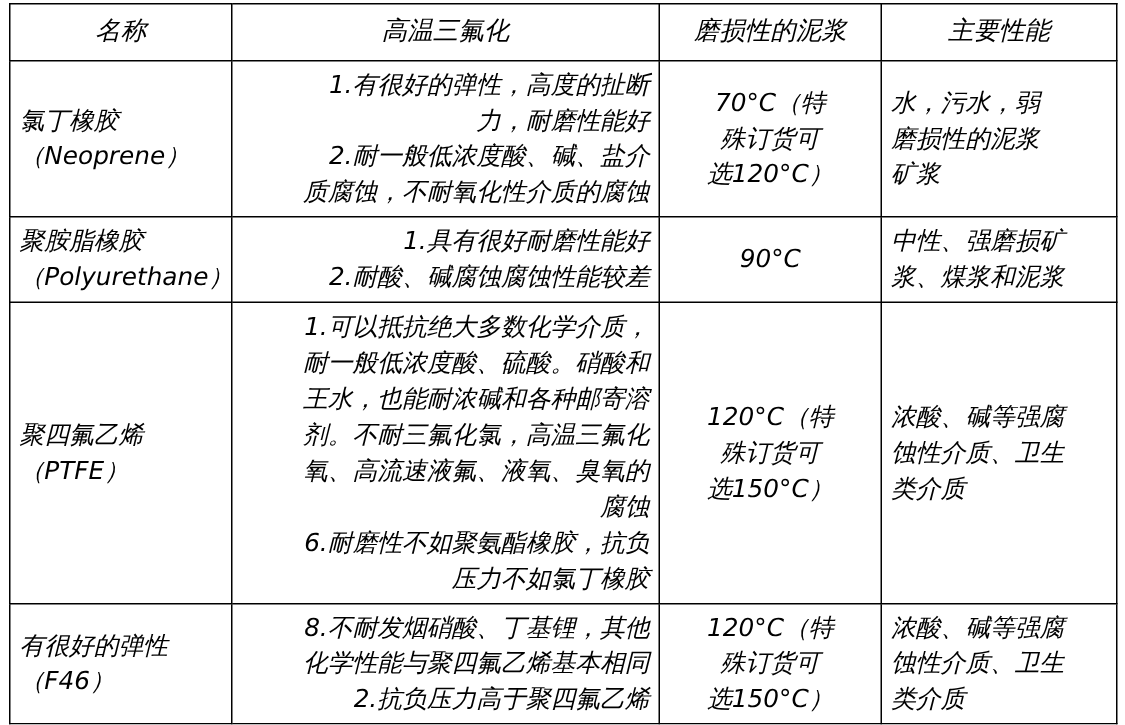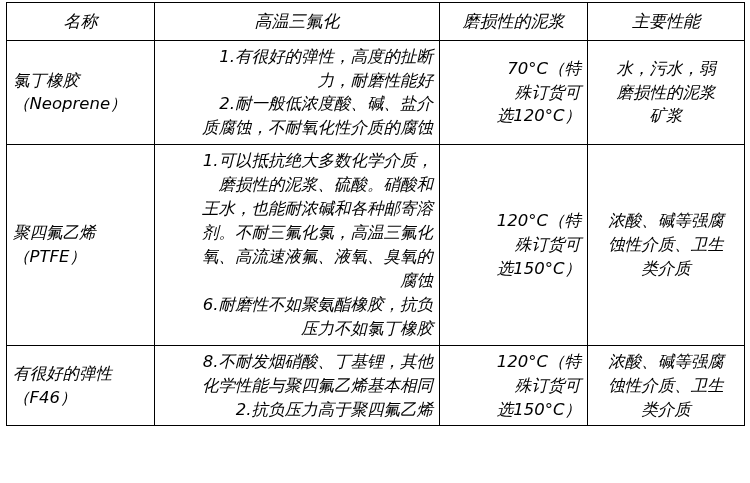--- a/index.html
+++ b/index.html
@@ -47,26 +47,26 @@
   td.name {
     text-align: left;
   }
   td.perf {
     text-align: right;
   }
   td.temp {
     text-align: center;
   }
   td.scope {
-    text-align: center;
+    text-align: left;
   }
   .nm-line { display: block; }
   .nm-en { display: block; }
   .pline { display: block; }
-  .tline { display: block; text-align: right; }
+  .tline { display: block; }
   .sline { display: block; }
 </style>
 </head>
 <body>
 
 <div class="sheet">
   <table class="spec">
     <colgroup>
       <col class="c0">
         <col class="c1">
@@ -99,29 +99,46 @@
           <span class="tline">殊订货可</span>
           <span class="tline">选120°C）</span>
         </td>
         <td class="scope">
           <span class="sline">水，污水，弱</span>
           <span class="sline">磨损性的泥浆</span>
           <span class="sline">矿浆</span>
         </td>
       </tr>
 
+      <tr>
+        <td class="name">
+          <span class="nm-line">聚胺脂橡胶</span>
+          <span class="nm-en">（Polyurethane）</span>
+        </td>
+        <td class="perf">
+          <span class="pline">1.具有很好耐磨性能好</span>
+          <span class="pline">2.耐酸、碱腐蚀腐蚀性能较差</span>
+        </td>
+        <td class="temp">
+          <span class="tline">90°C</span>
+        </td>
+        <td class="scope">
+          <span class="sline">中性、强磨损矿</span>
+          <span class="sline">浆、煤浆和泥浆</span>
+        </td>
+      </tr>
 
       <tr>
         <td class="name">
           <span class="nm-line">聚四氟乙烯</span>
           <span class="nm-en">（PTFE）</span>
         </td>
         <td class="perf">
           <span class="pline">1.可以抵抗绝大多数化学介质，</span>
-          <span class="pline">磨损性的泥浆、硫酸。硝酸和</span>
+          <span class="pline">耐一般低浓度酸、硫酸。硝酸和</span>
           <span class="pline">王水，也能耐浓碱和各种邮寄溶</span>
           <span class="pline">剂。不耐三氟化氯，高温三氟化</span>
           <span class="pline">氧、高流速液氟、液氧、臭氧的</span>
           <span class="pline">腐蚀</span>
           <span class="pline">6.耐磨性不如聚氨酯橡胶，抗负</span>
           <span class="pline">压力不如氯丁橡胶</span>
         </td>
         <td class="temp">
           <span class="tline">120°C（特</span>
           <span class="tline">殊订货可</span>

